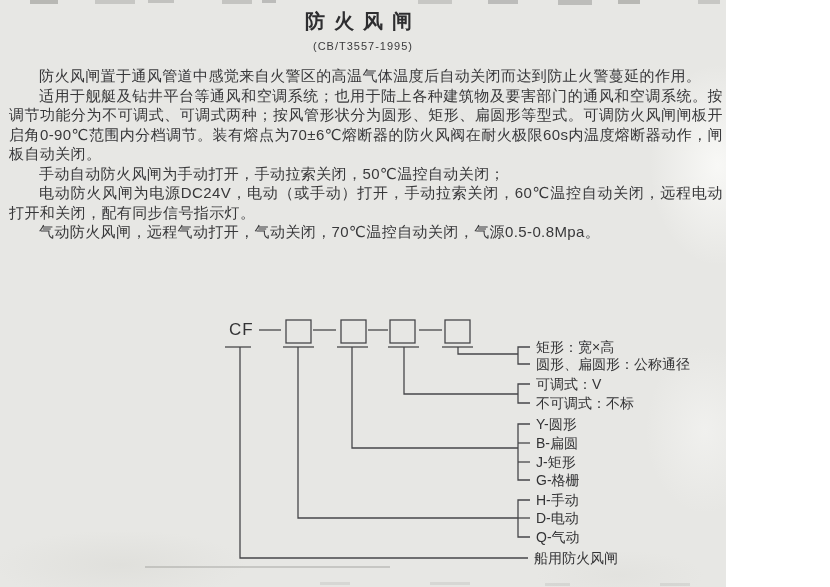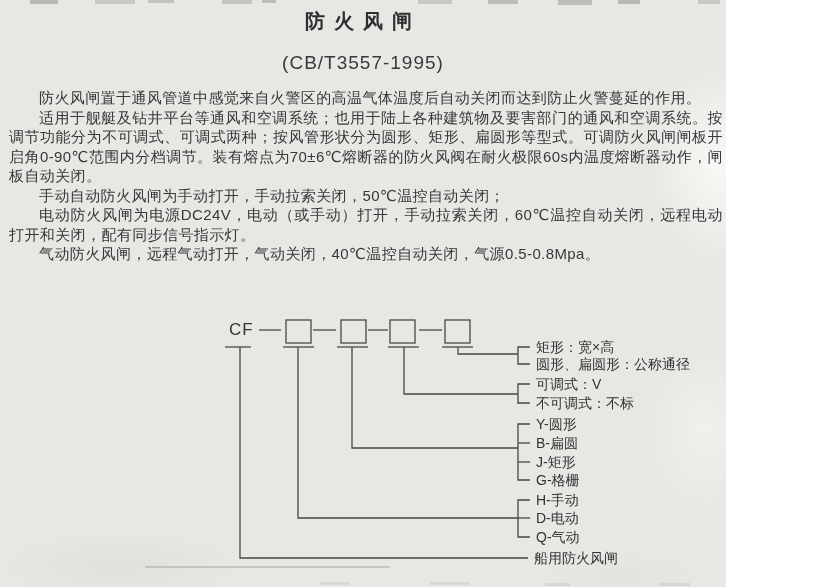--- a/index.html
+++ b/index.html
@@ -19,23 +19,23 @@
   }
   .title{
     margin:8px 0 0 0;
     text-align:center;
     font-size:20px;
     font-weight:700;
     letter-spacing:9px;
     color:#2e2e30;
   }
   .subtitle{
-    margin-top:17px;
+    margin-top:5px;
     text-align:center;
-    font-size:19px;
+    font-size:11px;
     letter-spacing:1px;
     color:#3a3a3c;
   }
   .body-text{
     margin:14px 3px 0 9px;
     font-size:15px;
     line-height:19.5px;
     letter-spacing:0.4px;
     text-align:justify;
   }
@@ -78,21 +78,21 @@
   </div>
 
   <h1 class="title">防火风闸</h1>
   <div class="subtitle">(CB/T3557-1995)</div>
 
   <div class="body-text">
     <p>防火风闸置于通风管道中感觉来自火警区的高温气体温度后自动关闭而达到防止火警蔓延的作用。</p>
     <p>适用于舰艇及钻井平台等通风和空调系统；也用于陆上各种建筑物及要害部门的通风和空调系统。按调节功能分为不可调式、可调式两种；按风管形状分为圆形、矩形、扁圆形等型式。可调防火风闸闸板开启角0-90℃范围内分档调节。装有熔点为70±6℃熔断器的防火风阀在耐火极限60s内温度熔断器动作，闸板自动关闭。</p>
     <p>手动自动防火风闸为手动打开，手动拉索关闭，50℃温控自动关闭；</p>
     <p>电动防火风闸为电源DC24V，电动（或手动）打开，手动拉索关闭，60℃温控自动关闭，远程电动打开和关闭，配有同步信号指示灯。</p>
-    <p>气动防火风闸，远程气动打开，气动关闭，40℃温控自动关闭，气源0.5-0.8Mpa。</p>
+    <p>气动防火风闸，远程气动打开，气动关闭，70℃温控自动关闭，气源0.5-0.8Mpa。</p>
   </div>
 
   <svg class="diagram-svg" viewBox="0 0 830 587" xmlns="http://www.w3.org/2000/svg">
 
     <text x="229" y="335" font-size="17" letter-spacing="1">CF</text>
 
     <g>
       <line class="ln" x1="259" y1="330" x2="281" y2="330"></line>
       <line class="ln" x1="313" y1="330" x2="336" y2="330"></line>
       <line class="ln" x1="368" y1="330" x2="388" y2="330"></line>

